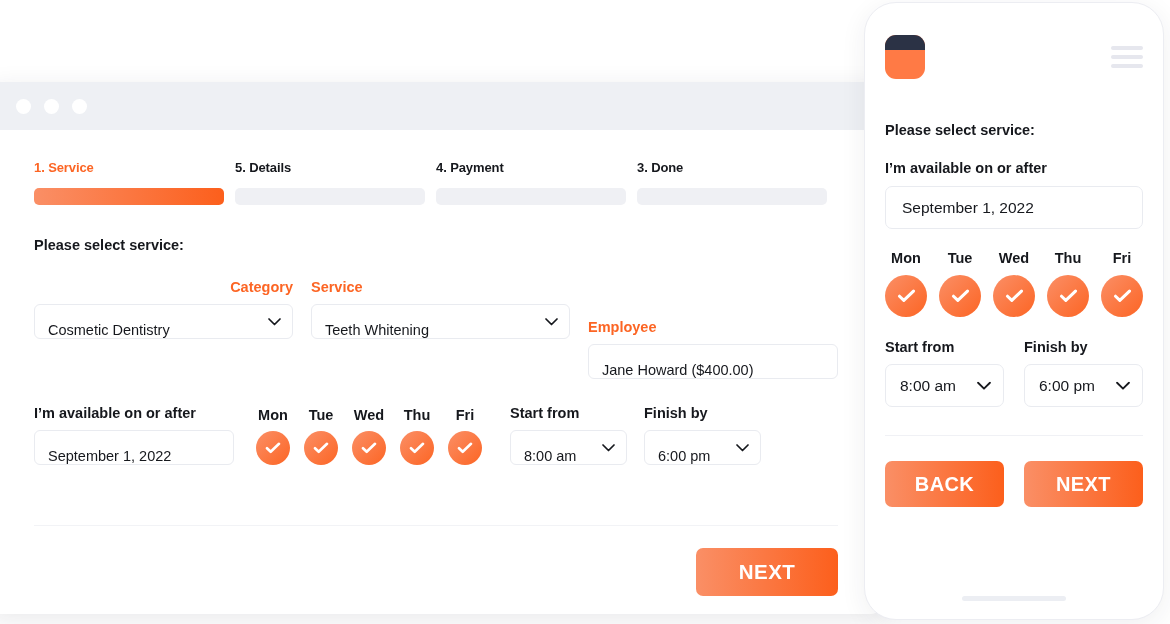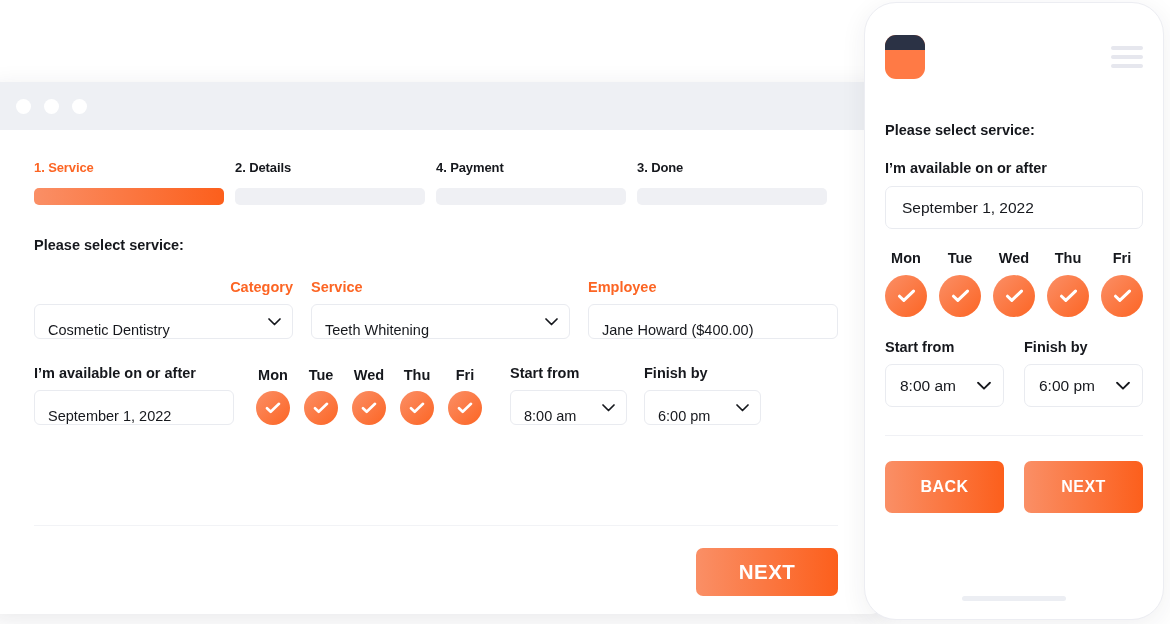--- a/index.html
+++ b/index.html
@@ -39,21 +39,21 @@
   .sel{
     position:relative;height:35px;border:1px solid #e9ebf0;border-radius:6px;
     background:#fff;display:flex;align-items:center;padding:16px 30px 0 13px;
     font-size:14.5px;color:#16181d;box-sizing:border-box;white-space:nowrap;
   }
   .sel .chev{position:absolute;right:11px;top:50%;transform:translateY(-50%);}
   .chev svg{display:block;}
 
   .w-cat{width:290px;text-align:right;}
   .w-srv{width:290px;}
-  .w-emp{width:280px;}
+  .w-emp{width:280px;margin-top:40px;}
 
   .row2{display:flex;align-items:flex-end;gap:0;margin-top:26px;}
   .date-field{width:200px;margin-right:22px;}
   .days{display:flex;gap:14px;margin-right:28px;}
   .day{width:34px;text-align:center;}
   .day-name{font-size:14.5px;font-weight:bold;color:#16181d;margin-bottom:8px;}
   .day-circle{
     width:34px;height:34px;border-radius:50%;
     background:linear-gradient(135deg,#fb8f66 0%,#fc6524 100%);
     display:flex;align-items:center;justify-content:center;
@@ -102,21 +102,21 @@
   .m-times{display:flex;gap:20px;margin-top:22px;}
   .m-time{flex:1;}
   .m-tlabel{font-size:14.5px;font-weight:bold;color:#16181d;margin-bottom:9px;}
   .m-sel{
     position:relative;height:43px;border:1px solid #e9ebf0;border-radius:7px;background:#fff;
     display:flex;align-items:center;padding:0 30px 0 14px;font-size:15.5px;color:#16181d;box-sizing:border-box;
   }
   .m-sel .chev{position:absolute;right:12px;top:50%;transform:translateY(-50%);}
   .m-divider{height:1px;background:#f0f1f5;margin-top:28px;}
   .m-actions{display:flex;gap:20px;margin-top:25px;}
-  .btn-mob{flex:1;height:52px;font-size:16px;letter-spacing:.4px;}
+  .btn-mob{flex:1;height:46px;font-size:20px;letter-spacing:.4px;}
   .home-bar{position:absolute;left:50%;transform:translateX(-50%);bottom:18px;width:104px;height:5px;border-radius:3px;background:#eceef3;}
 </style>
 </head>
 <body>
 
 <div class="stage">
 
   <div class="desktop">
 
     <div class="titlebar">
@@ -126,21 +126,21 @@
     </div>
 
     <div class="desk-body">
 
       <div class="steps">
         <div class="step active">
           <div class="step-label">1. Service</div>
           <div class="step-bar"></div>
         </div>
         <div class="step">
-          <div class="step-label">2. Details</div>
+          <div class="step-label">5. Details</div>
           <div class="step-bar"></div>
         </div>
         <div class="step">
           <div class="step-label">4. Payment</div>
           <div class="step-bar"></div>
         </div>
         <div class="step">
           <div class="step-label">3. Done</div>
           <div class="step-bar"></div>
         </div>

